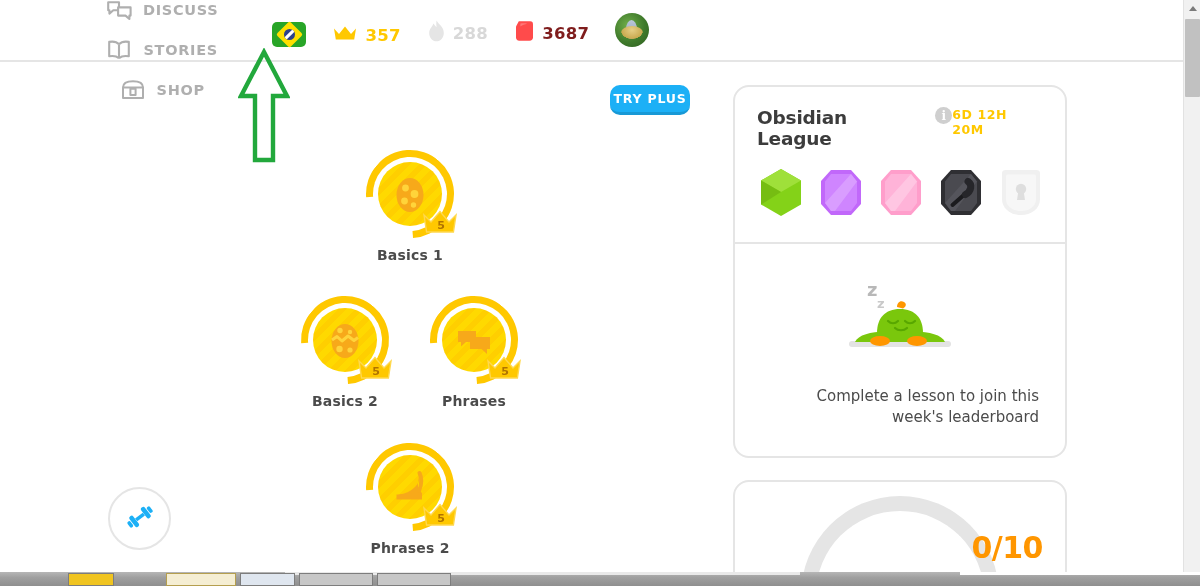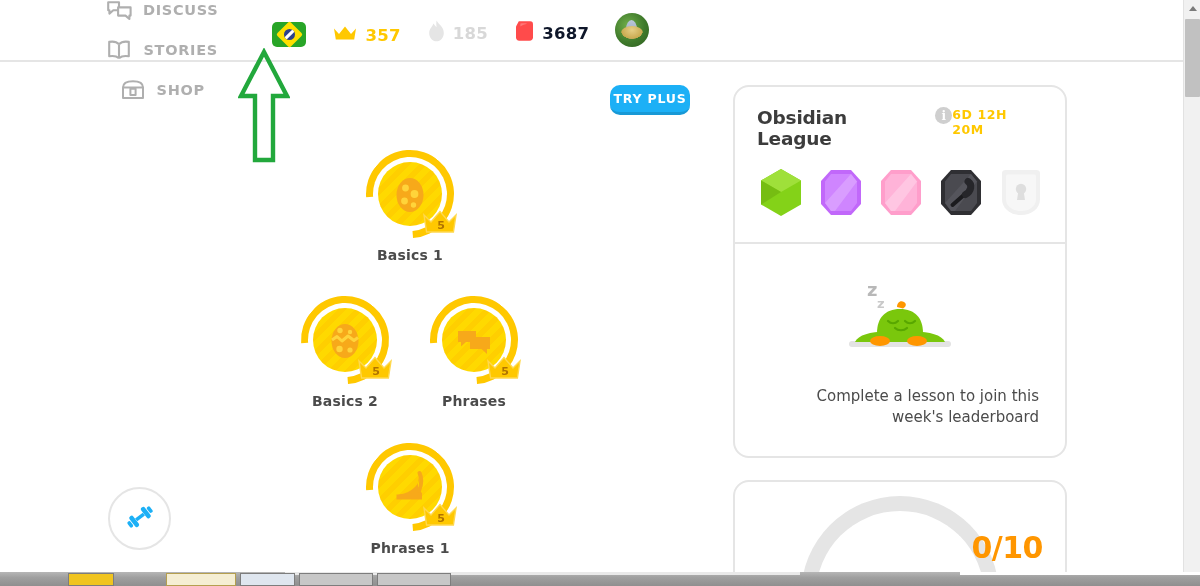--- a/index.html
+++ b/index.html
@@ -27,21 +27,21 @@
     color: #afafaf;
   }
   .nav-item.active .nav-label { color: #1cb0f6; }
   .nav-icon { width: 30px; height: 26px; display:flex; align-items:center; justify-content:center; }
 
   .stats { display:flex; align-items:flex-end; margin-left: 22px; gap: 0px; }
   .stat { display:flex; align-items:center; gap:7px; margin-right: 26px; cursor:pointer; }
   .stat-val { font-size: 16.5px; font-weight: bold; letter-spacing:0.3px; }
   .val-crown { color:#ffc800; }
   .val-streak { color:#d8d8d8; }
-  .val-gem { color:#0f172a; }
+  .val-gem { color:#7f1d1d; }
 
   .flag {
     width: 34px; height: 25px; border-radius: 5px; background:#28a527;
     display:flex; align-items:center; justify-content:center; position:relative;
   }
   .flag .diamond {
     width: 19px; height: 19px; background:#fedf00; transform: rotate(45deg);
     border-radius: 2px; display:flex;align-items:center;justify-content:center;
   }
   .flag .globe { width:11px;height:11px;border-radius:50%;background:#2b3f8c; transform: rotate(-45deg); position:absolute; }
@@ -240,21 +240,21 @@
         </span>
         <span class="stat-val val-crown">357</span>
       </div>
 
       <div class="stat">
         <span>
           <svg width="19" height="24" viewBox="0 0 19 24">
             <path d="M9.5 1.5 C12 6 16.8 7.8 16.8 14 C16.8 18.7 13.5 22.3 9.5 22.3 C5.5 22.3 2.2 18.7 2.2 14 C2.2 9.8 5.2 8.2 6.4 4.6 C7.6 6.2 8.2 7 9.5 8.2 C9.2 5.8 9.2 3.6 9.5 1.5 Z" fill="#e5e5e5"></path>
           </svg>
         </span>
-        <span class="stat-val val-streak">185</span>
+        <span class="stat-val val-streak">288</span>
       </div>
 
       <div class="stat">
         <span>
           <svg width="21" height="24" viewBox="0 0 21 24">
             <path d="M4.8 2.2 H16.2 C18.2 2.2 19 3.4 19 5.2 V18.2 C19 20.3 17.7 21.8 15.5 21.8 H5.3 C3.2 21.8 2 20.3 2 18.2 V7.4 Z" fill="#ff4b4b"></path>
             <path d="M6.4 4.6 C8.6 4.2 11 4.2 13.2 4.8 C10.8 5.4 8.4 6 6.4 7.6 Z" fill="#ff7878"></path>
           </svg>
         </span>
         <span class="stat-val val-gem">3687</span>
@@ -355,21 +355,21 @@
             </svg>
           </span>
         </div>
         <span class="crown-badge">
           <svg width="38" height="27" viewBox="0 0 38 27">
             <path d="M3 7 L10 14 L19 3.5 L28 14 L35 7 L32.4 24 H5.6 Z" fill="#ffc800" stroke="#ffd84d" stroke-width="1.4"></path>
           </svg>
         </span>
         <span class="crown-num">5</span>
       </div>
-      <div class="skill-label">Phrases 1</div>
+      <div class="skill-label">Phrases 2</div>
     </div>
   </div>
 
   <div class="practice-btn">
     <span>
       <svg width="34" height="34" viewBox="0 0 34 34">
         <g transform="rotate(-37 17 17)">
           <rect x="3" y="13.5" width="3.6" height="7" rx="1.6" fill="#1cb0f6"></rect>
           <rect x="7.4" y="10.5" width="4.6" height="13" rx="2" fill="#1cb0f6"></rect>
           <rect x="12.2" y="15.2" width="9.6" height="3.6" fill="#1cb0f6"></rect>

